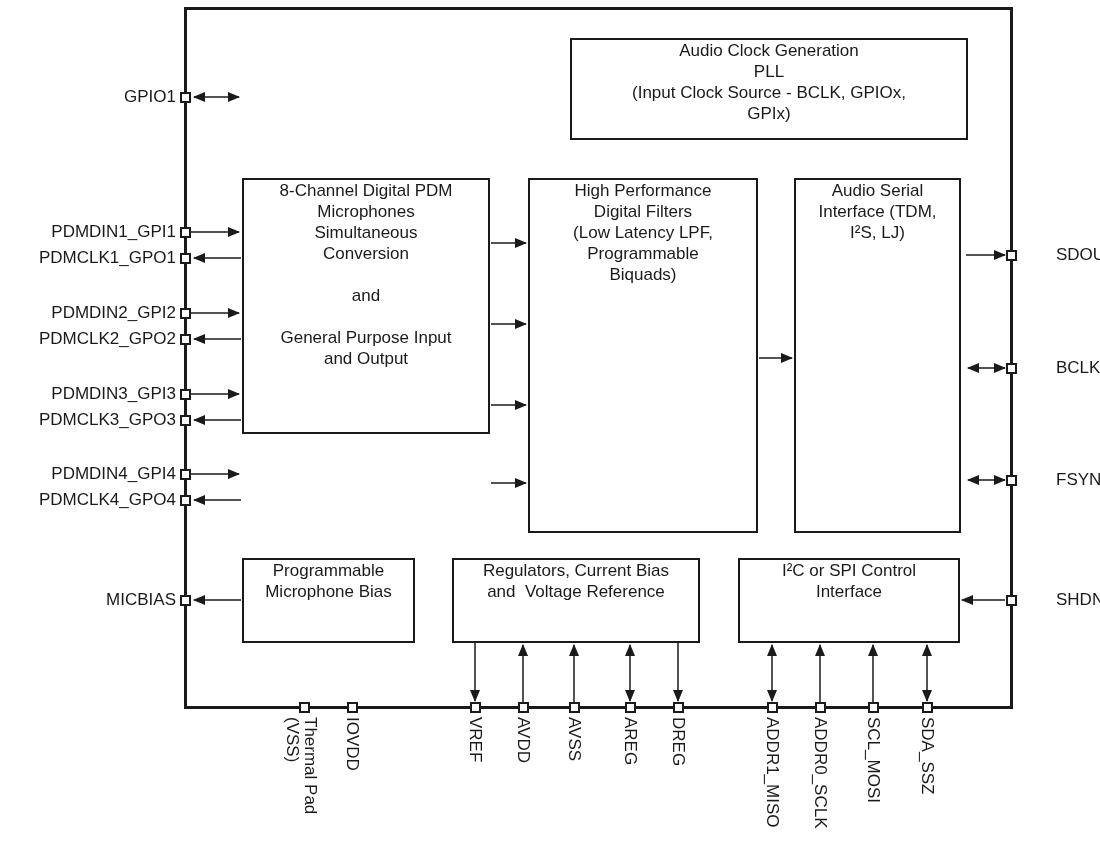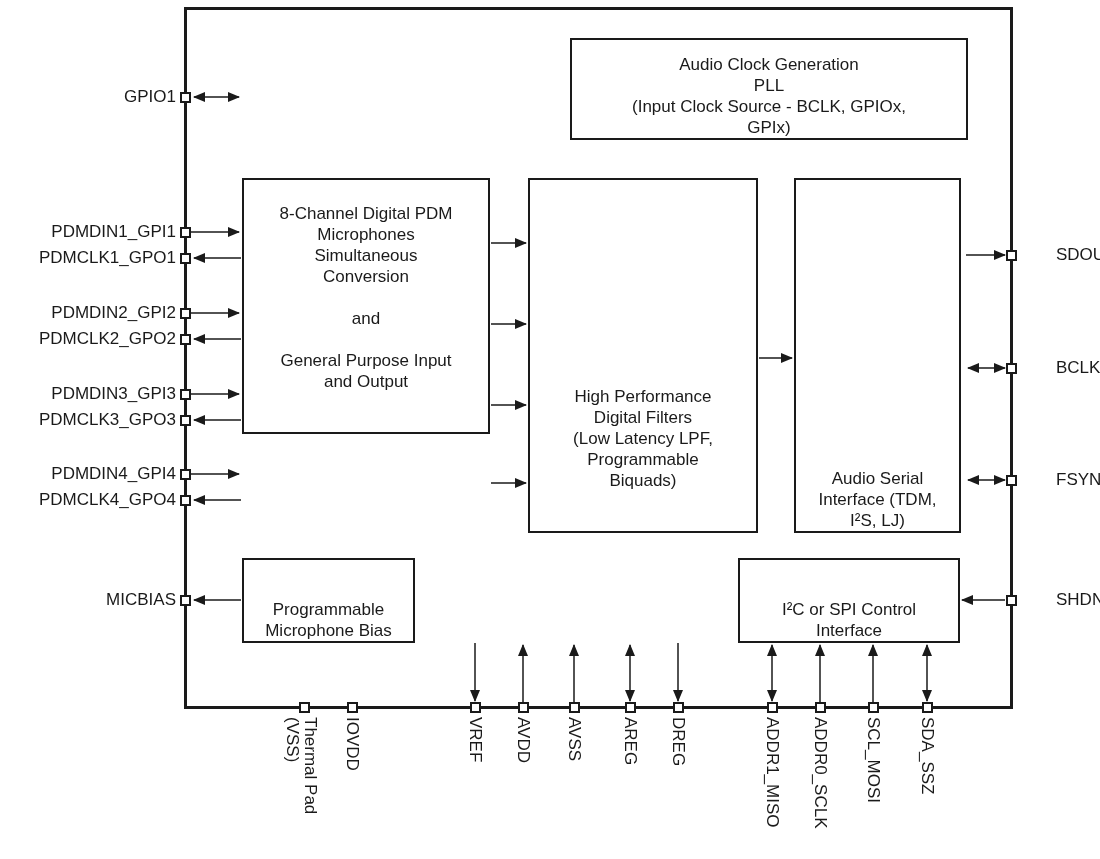--- a/index.html
+++ b/index.html
@@ -6,21 +6,21 @@
   .canvas{
     position:relative;width:1100px;height:859px;background:#ffffff;
     font-family:"Liberation Sans", sans-serif;color:#1a1a1a;overflow:hidden;
   }
   .outer-box{
     position:absolute;left:184px;top:7px;width:829px;height:702px;
     border:3px solid #1a1a1a;box-sizing:border-box;background:#ffffff;z-index:0;
   }
   .block{
     position:absolute;border:2.5px solid #1a1a1a;background:#ffffff;
-    box-sizing:border-box;display:flex;align-items:flex-end;justify-content:center;
+    box-sizing:border-box;display:flex;align-items:flex-start;justify-content:center;
     text-align:center;z-index:1;
   }
   .block-text{
     white-space:pre-wrap;font-size:17px;line-height:21px;
   }
   .pad-up{padding-bottom:40px;}
   .wires{position:absolute;left:0;top:0;z-index:2;pointer-events:none;}
   .wire{stroke:#1a1a1a;stroke-width:1.5;fill:none;}
   .pin-square{
     position:absolute;width:11px;height:11px;box-sizing:border-box;
@@ -109,20 +109,24 @@
   </div>
   <div class="block" style="left:794px;top:178px;width:167px;height:355px">
     <div class="block-text">Audio Serial
 Interface (TDM,
 I²S, LJ)</div>
   </div>
   <div class="block" style="left:242px;top:558px;width:173px;height:85px">
     <div class="block-text">Programmable
 Microphone Bias</div>
   </div>
+  <div class="block" style="left:452px;top:558px;width:248px;height:85px">
+    <div class="block-text">Regulators, Current Bias
+and  Voltage Reference</div>
+  </div>
   <div class="block" style="left:738px;top:558px;width:222px;height:85px">
     <div class="block-text">I²C or SPI Control
 Interface</div>
   </div>
 
   <div class="pin-square" style="left:180px;top:92px"></div>
   <div class="pin-square" style="left:180px;top:227px"></div>
   <div class="pin-square" style="left:180px;top:253px"></div>
   <div class="pin-square" style="left:180px;top:308px"></div>
   <div class="pin-square" style="left:180px;top:334px"></div>

